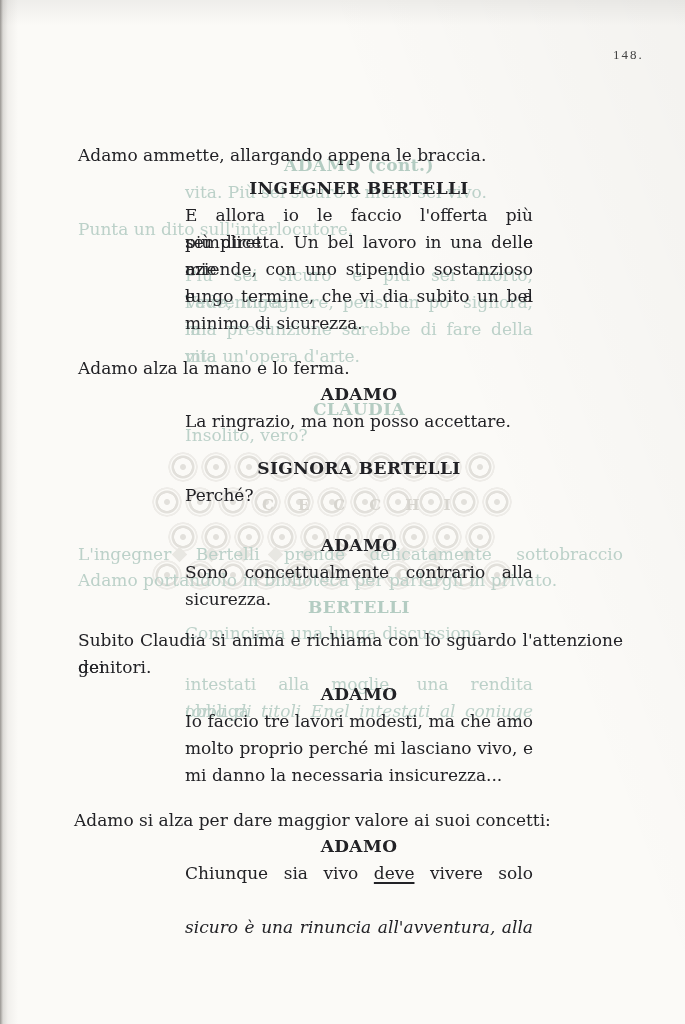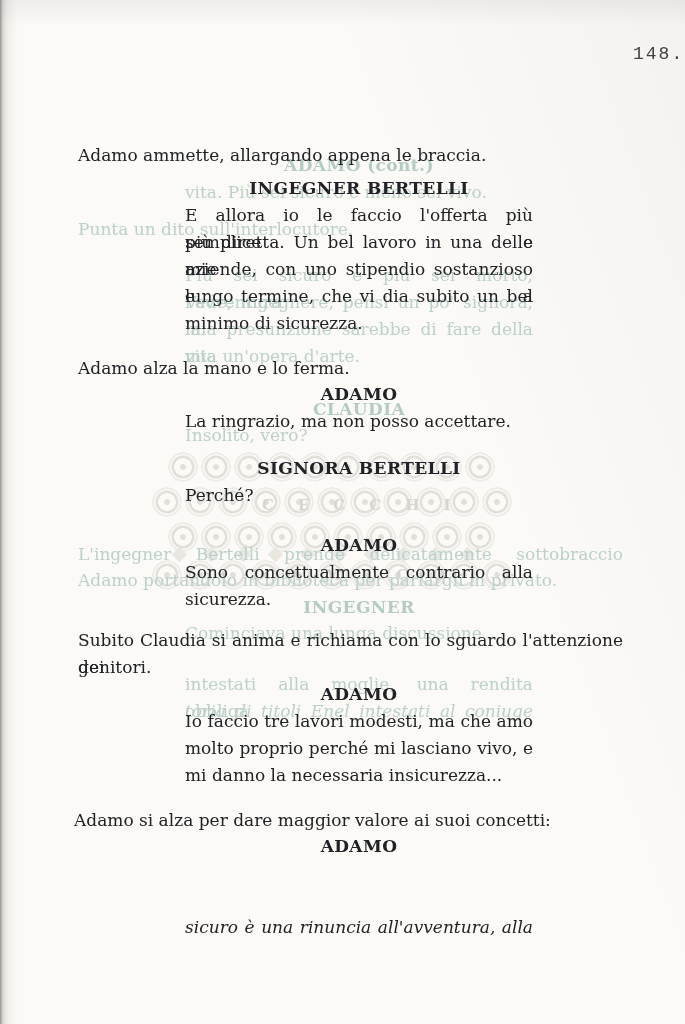--- a/index.html
+++ b/index.html
@@ -18,22 +18,22 @@
   .act{left:78px;width:545px;}
   .dial{left:185px;width:348px;}
   .char{left:185px;width:348px;text-align:center;font-weight:bold;letter-spacing:.4px;}
   .just{text-align:justify;text-align-last:justify;}
   .main{z-index:3;}
   .ghost{z-index:2;color:#bcd1c9;}
   .ghost.char{color:#b4ccc2;}
   .it{font-style:italic;}
   .u{text-decoration:underline;text-underline-offset:3px;text-decoration-thickness:1.5px;}
   .pagenum{
-    position:absolute;left:633px;top:41px;z-index:3;
-    font-family:Liberation Mono, monospace;font-size:18px;letter-spacing:2px;color:#424242;
+    position:absolute;left:613px;top:41px;z-index:3;
+    font-family:Liberation Serif, serif;font-size:13px;letter-spacing:2px;color:#424242;
   }
   
   .wm{position:absolute;left:168px;top:452px;width:352px;height:142px;z-index:1;opacity:.9;}
   .wm-row{display:flex;position:absolute;left:0;}
   .wm-row.off{left:-16px;}
   .ring{
     width:30px;height:30px;flex:none;margin-right:3px;border-radius:50%;
     background:
       radial-gradient(circle at center, #e0ded9 2.5px, rgba(0,0,0,0) 3.5px),
       radial-gradient(circle at center, rgba(0,0,0,0) 8.5px, #e0ded9 9px, #e0ded9 11px, rgba(0,0,0,0) 12px),
@@ -122,21 +122,21 @@
   <div class="line ghost dial" style="top:179px;">vita. Più sei sicuro e meno sei vivo.</div>
   <div class="line ghost act" style="top:216px;">Punta un dito sull'interlocutore.</div>
   <div class="line ghost dial just" style="top:262px;">Più sei sicuro e più sei morto, l'avventura</div>
   <div class="line ghost dial just" style="top:316px;">mia presunzione sarebbe di fare della mia</div>
   <div class="line ghost dial just" style="top:289px;">Vede, ingegnere, pensi un po' signora, la</div>
   <div class="line ghost dial" style="top:343px;">vita un'opera d'arte.</div>
   <div class="line ghost char" style="top:396px;">CLAUDIA</div>
   <div class="line ghost dial" style="top:422px;">Insolito, vero?</div>
   <div class="line ghost act just" style="top:541px;">L'ingegner Bertelli prende delicatamente sottobraccio</div>
   <div class="line ghost act" style="top:567px;">Adamo portandolo in biblioteca per parlargli in privato.</div>
-  <div class="line ghost char" style="top:594px;">INGEGNER</div>
+  <div class="line ghost char" style="top:594px;">BERTELLI</div>
   <div class="line ghost dial" style="top:620px;">Cominciava una lunga discussione</div>
   <div class="line ghost dial just" style="top:671px;">intestati alla moglie, una rendita obbliga</div>
   <div class="line ghost dial just" style="top:698px;font-style:italic;">toria di titoli Enel intestati al coniuge</div>
 
   <div class="pagenum">148.</div>
 
   <div class="line main act" style="top:142px;">Adamo ammette, allargando appena le braccia.</div>
 
   <div class="line main char" style="top:175px;">INGEGNER BERTELLI</div>
 
@@ -162,15 +162,16 @@
   <div class="line main act" style="top:654px;">genitori.</div>
 
   <div class="line main char" style="top:681px;">ADAMO</div>
   <div class="line main dial just" style="top:708px;">Io faccio tre lavori modesti, ma che amo</div>
   <div class="line main dial just" style="top:735px;">molto proprio perché mi lasciano vivo, e</div>
   <div class="line main dial" style="top:762px;">mi danno la necessaria insicurezza...</div>
 
   <div class="line main act" style="top:807px;left:74px;">Adamo si alza per dare maggior valore ai suoi concetti:</div>
 
   <div class="line main char" style="top:833px;">ADAMO</div>
+  <div class="line main dial just" style="top:860px;"><span>Chiunque sia vivo </span><span class="u">deve</span><span> vivere solo</span></div>
   <div class="line main dial just it" style="top:914px;">sicuro è una rinuncia all'avventura, alla</div>
 
 </div>
 
 </body></html>

